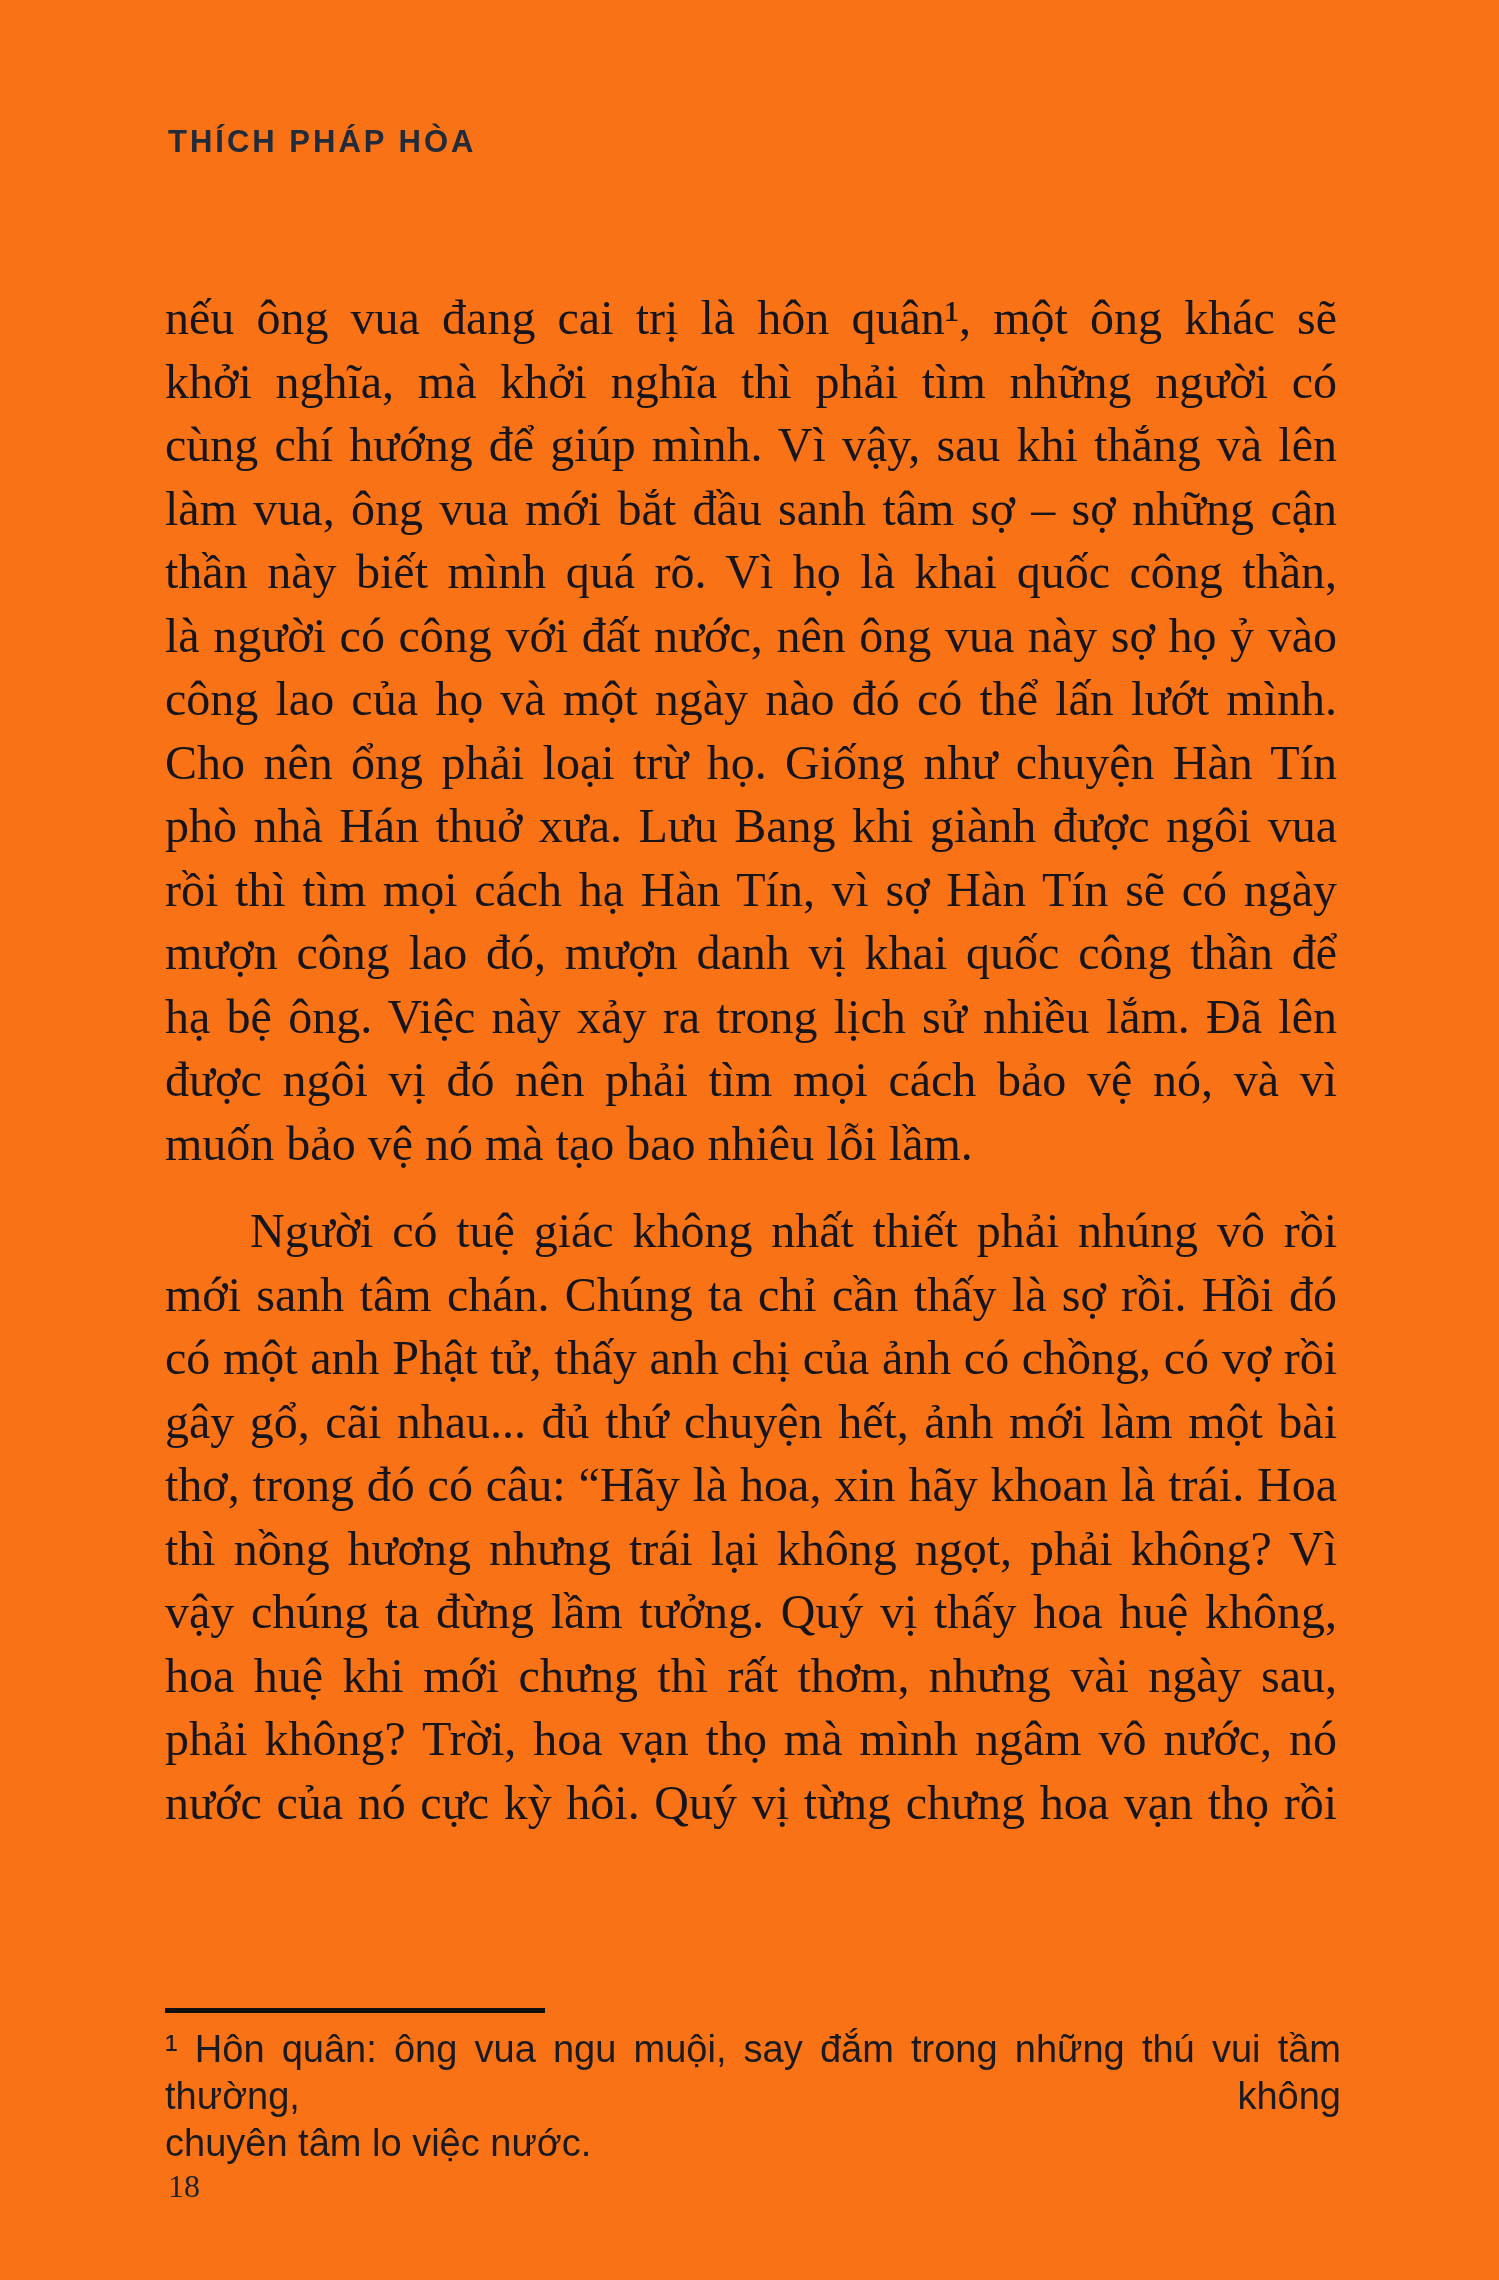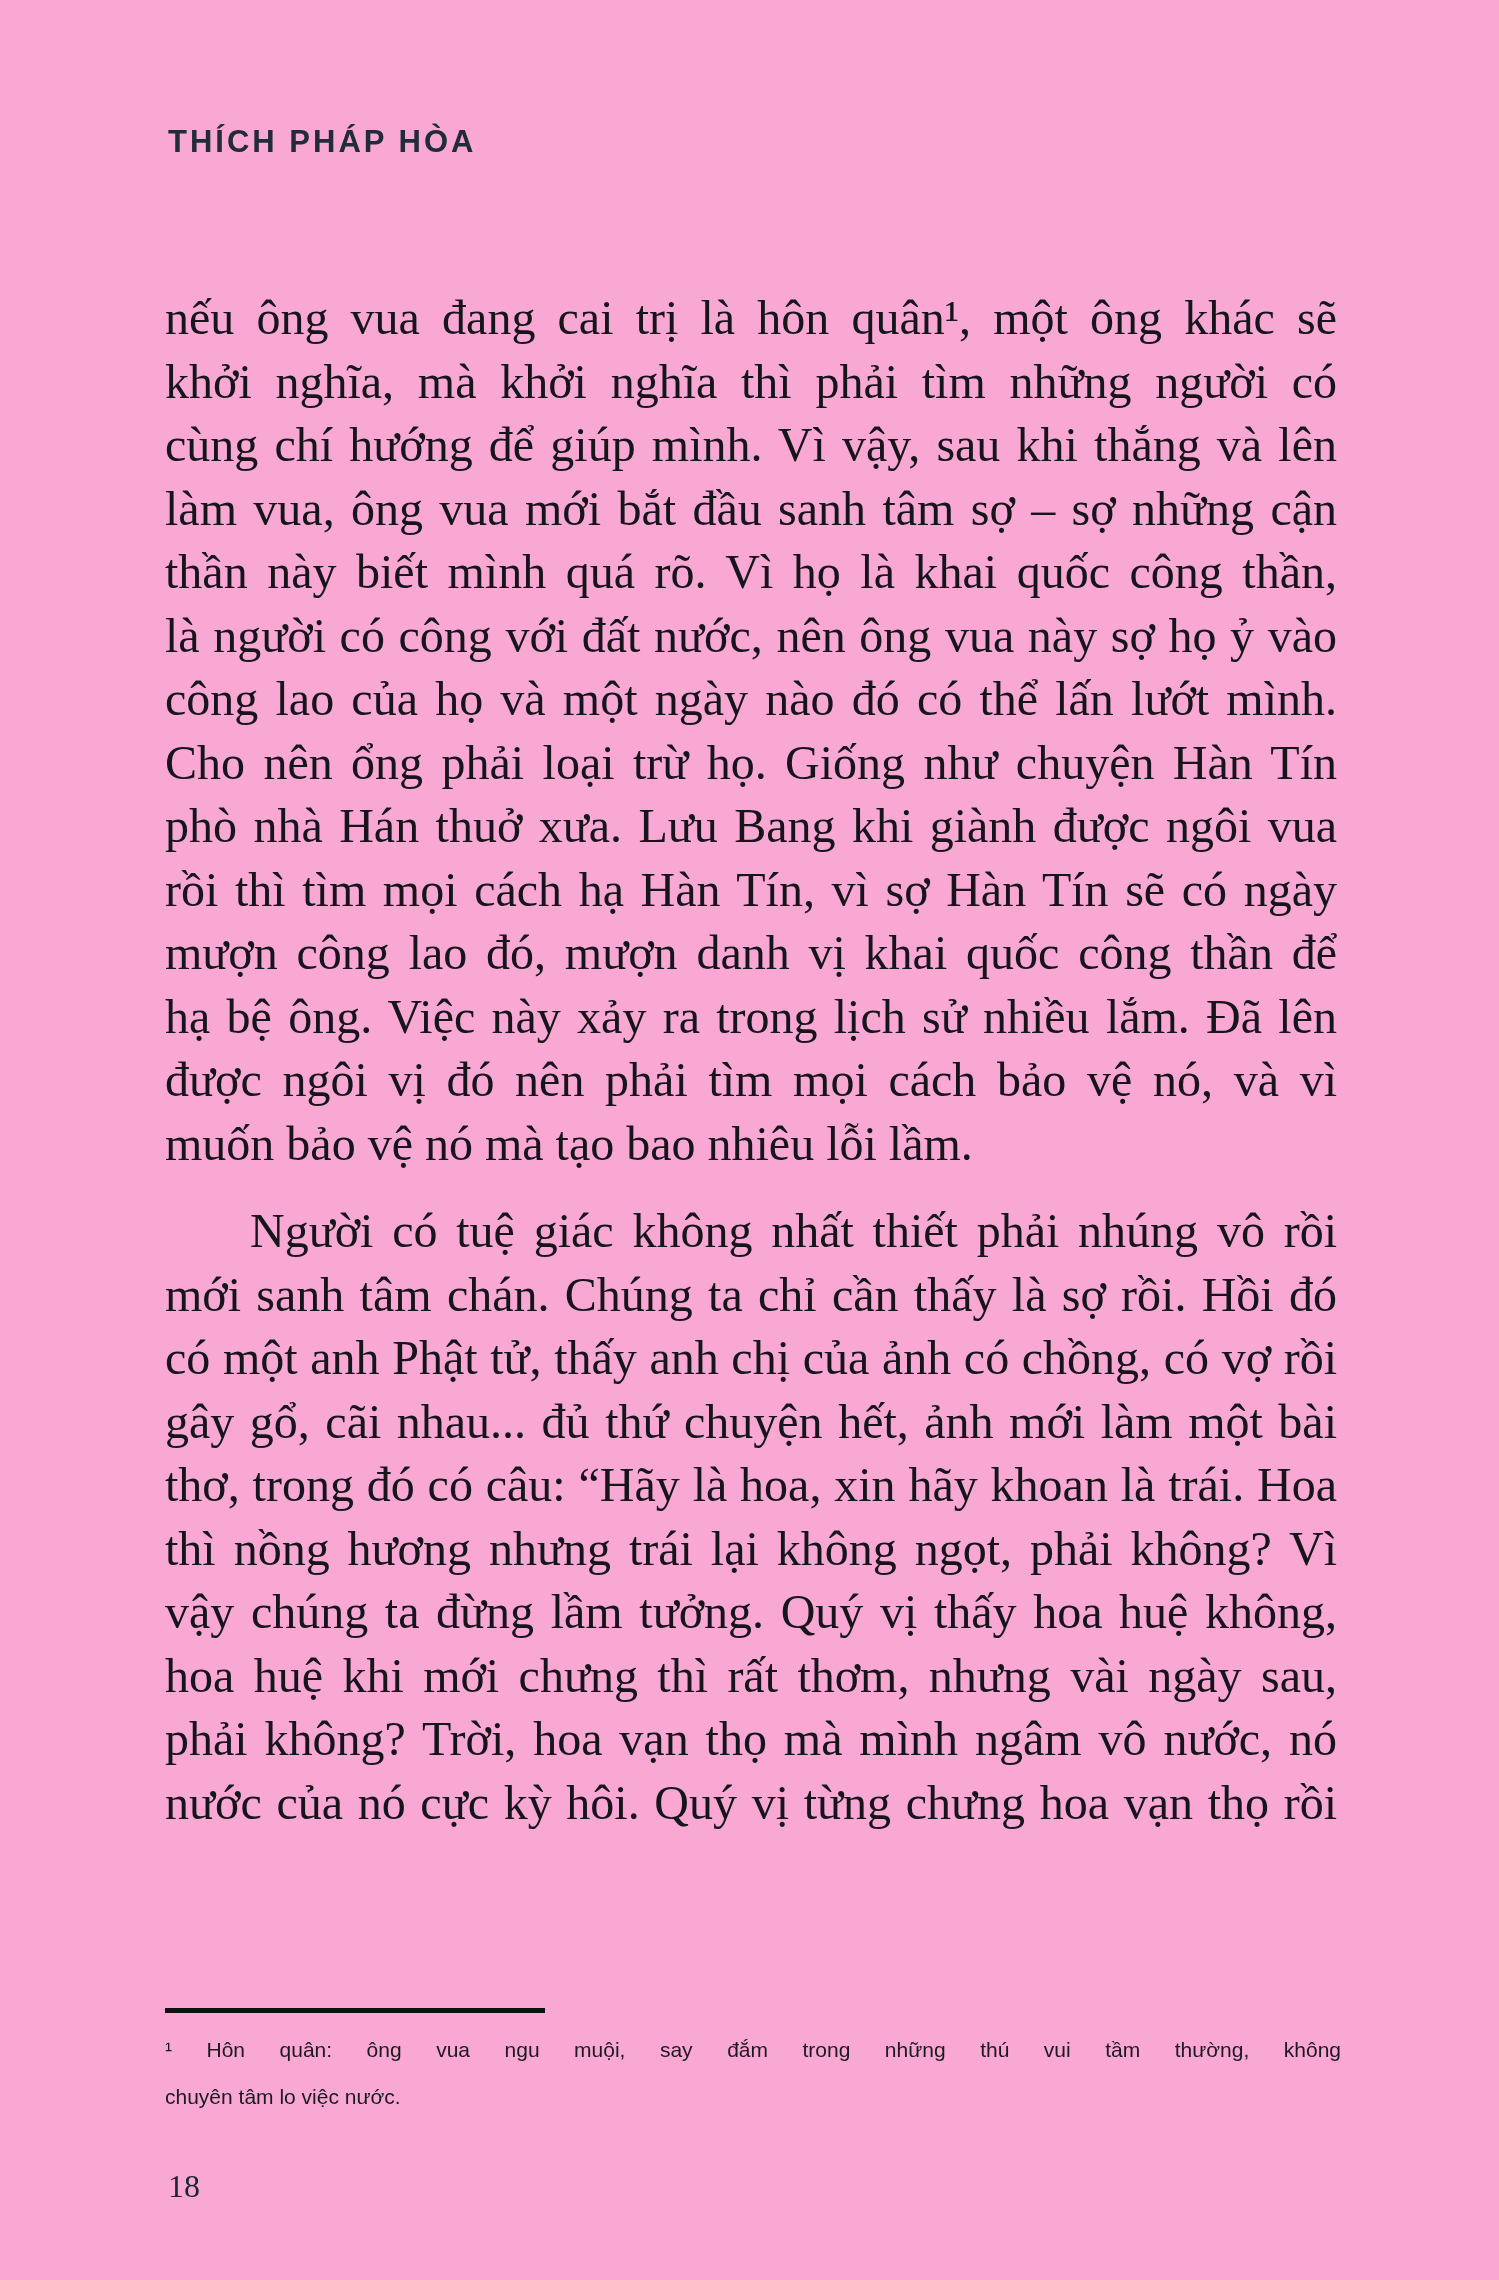--- a/index.html
+++ b/index.html
@@ -4,21 +4,21 @@
 <style>
   html, body {
     margin: 0;
     padding: 0;
     background: #e8e8e8;
   }
   .page {
     position: relative;
     width: 1499px;
     height: 2280px;
-    background: #f9a8d4;
+    background: #f97316;
     overflow: hidden;
     font-family: "Liberation Serif", "DejaVu Serif", serif;
   }
   .running-header {
     position: absolute;
     left: 168px;
     top: 124px;
     font-family: "Liberation Sans", "DejaVu Sans", sans-serif;
     font-size: 31px;
     font-weight: 600;
@@ -49,21 +49,21 @@
     width: 380px;
     height: 5px;
     background: #101010;
   }
   .footnote {
     position: absolute;
     left: 165px;
     top: 2026px;
     width: 1176px;
     font-family: "Liberation Sans", "DejaVu Sans", sans-serif;
-    font-size: 21px;
+    font-size: 38px;
     line-height: 47px;
     color: #1a1a1f;
   }
   .fn-line { text-align: left; }
   .fn-line.justify {
     text-align: justify;
     text-align-last: justify;
   }
   .page-number {
     position: absolute;

